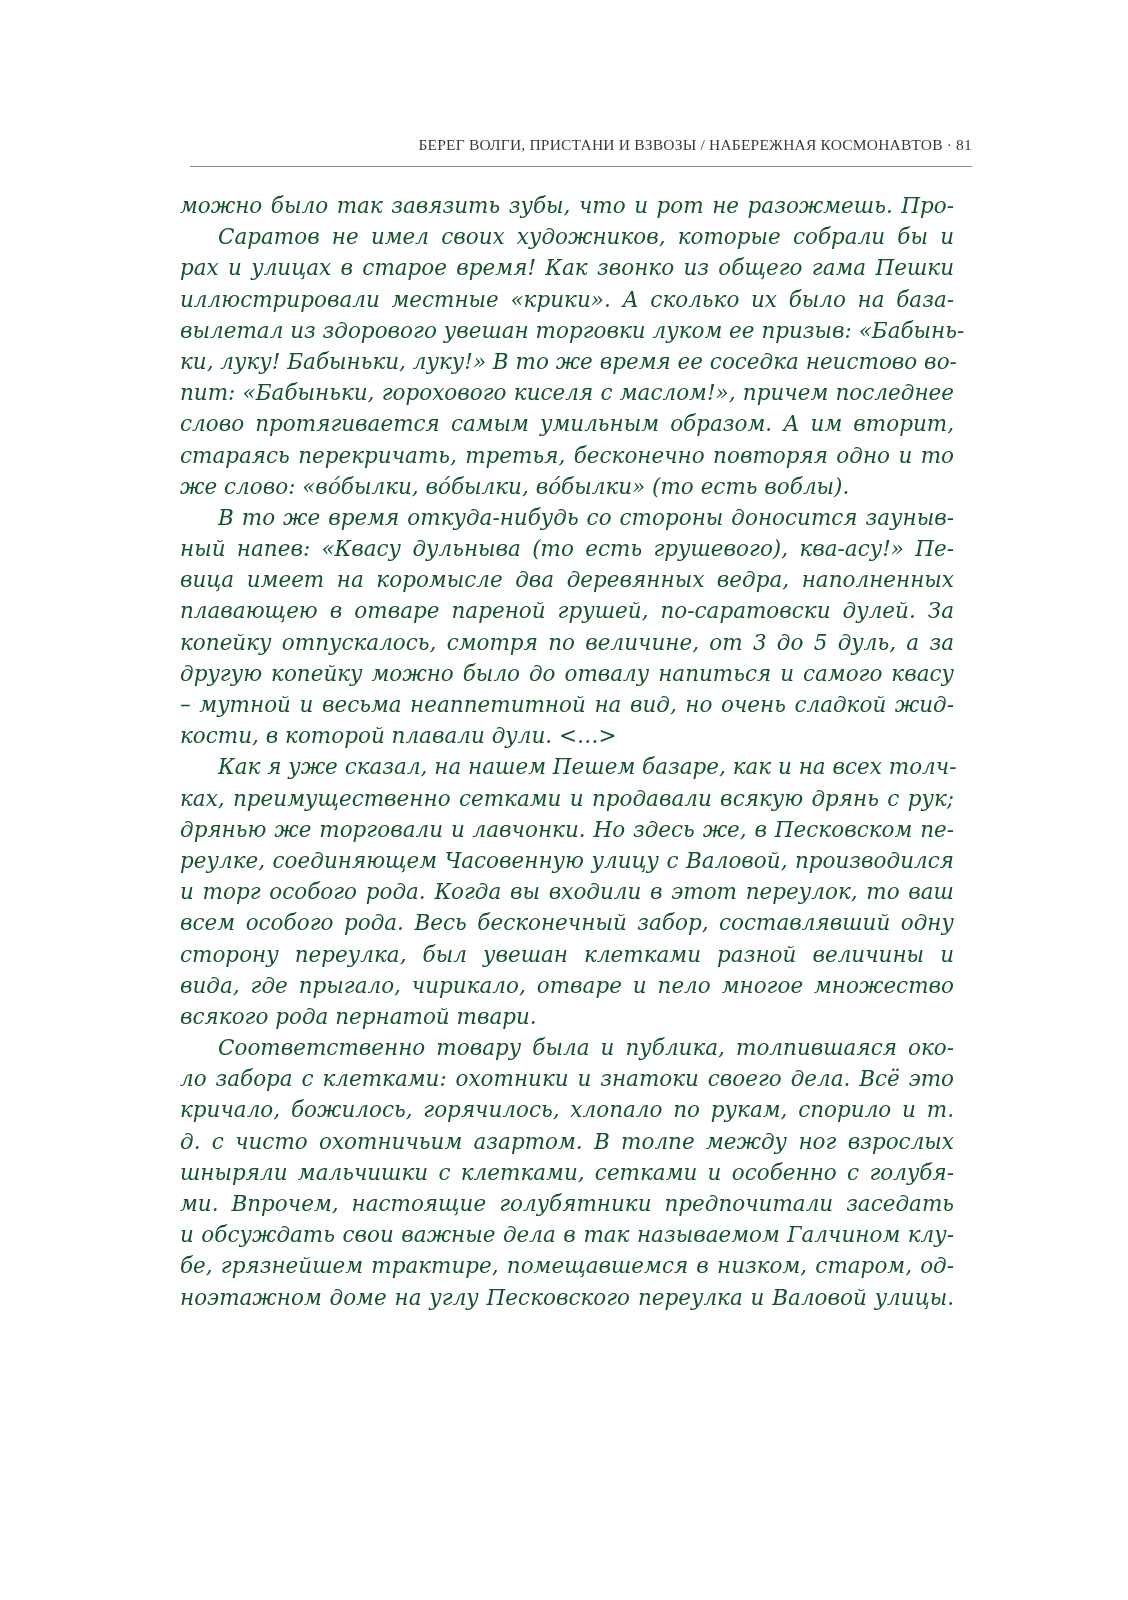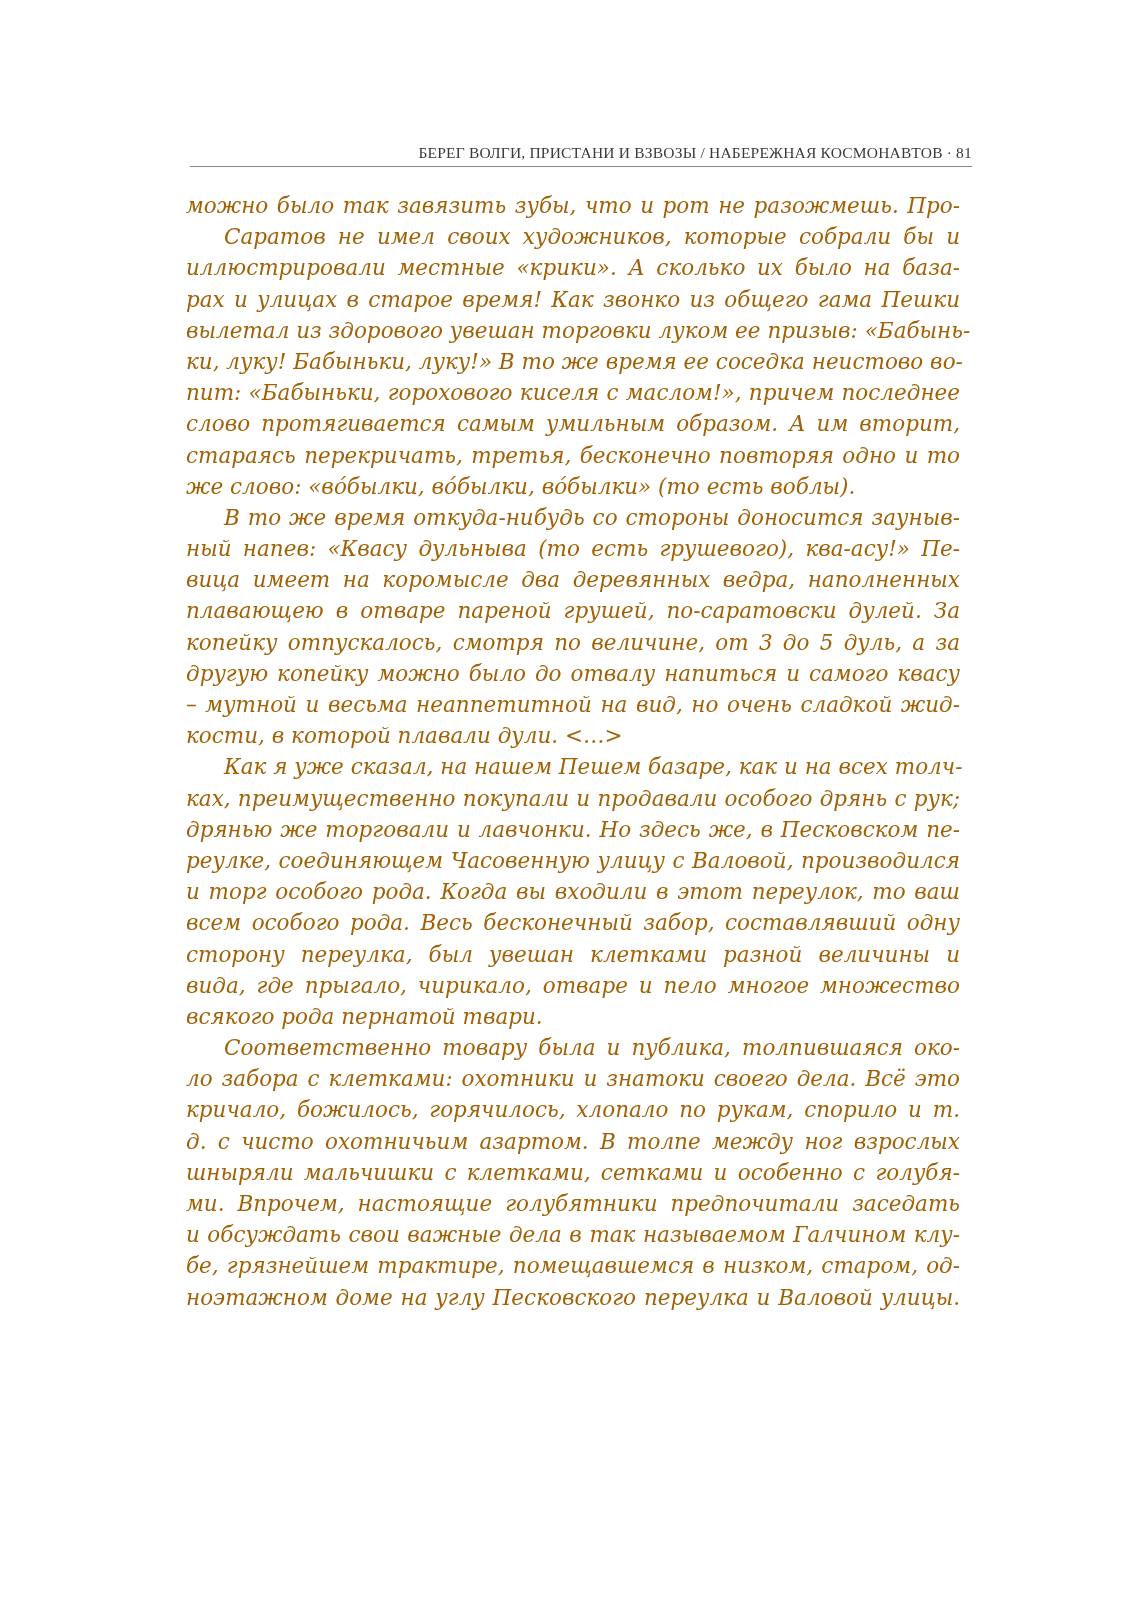--- a/index.html
+++ b/index.html
@@ -10,21 +10,21 @@
     body {
       width: 1128px;
       height: 1600px;
       position: relative;
       overflow: hidden;
       color: #2a2a2a;
     }
     .running-head {
       position: absolute;
       left: 190px;
-      top: 144px;
+      top: 136px;
       width: 782px;
       text-align: right;
       font-family: "Liberation Serif", "DejaVu Serif", serif;
       font-size: 15.5px;
       letter-spacing: 0.2px;
       color: #3a3a3a;
       white-space: nowrap;
     }
     .running-head .sep {
       margin: 0 4px;
@@ -32,28 +32,28 @@
     .head-rule {
       position: absolute;
       left: 190px;
       top: 166px;
       width: 782px;
       height: 0;
       border-top: 1.5px solid #8a8a8a;
     }
     .body-text {
       position: absolute;
-      left: 186px;
+      left: 180px;
       top: 190px;
       width: 774px;
       font-family: "DejaVu Serif", "Liberation Serif", serif;
       font-style: italic;
       font-size: 21.5px;
       line-height: 31.2px;
-      color: #a16207;
+      color: #14532d;
     }
     .line {
       display: block;
       white-space: nowrap;
       text-align: justify;
       text-align-last: justify;
       height: 31.2px;
       overflow: visible;
     }
     .line.last {
@@ -72,22 +72,22 @@
 <div class="head-rule"></div>
 
 <div class="body-text">
 
   <div>
     <span class="line">можно было так завязить зубы, что и рот не разожмешь. Про-</span>
   </div>
 
   <div>
     <span class="line indent">Саратов не имел своих художников, которые собрали бы и</span>
+    <span class="line">рах и улицах в старое время! Как звонко из общего гама Пешки</span>
     <span class="line">иллюстрировали местные «крики». А сколько их было на база-</span>
-    <span class="line">рах и улицах в старое время! Как звонко из общего гама Пешки</span>
     <span class="line">вылетал из здорового увешан торговки луком ее призыв: «Бабынь-</span>
     <span class="line">ки, луку! Бабыньки, луку!» В то же время ее соседка неистово во-</span>
     <span class="line">пит: «Бабыньки, горохового киселя с маслом!», причем последнее</span>
     <span class="line">слово протягивается самым умильным образом. А им вторит,</span>
     <span class="line">стараясь перекричать, третья, бесконечно повторяя одно и то</span>
     <span class="line last">же слово: «во́былки, во́былки, во́былки» (то есть воблы).</span>
   </div>
 
   <div>
     <span class="line indent">В то же время откуда-нибудь со стороны доносится зауныв-</span>
@@ -95,21 +95,21 @@
     <span class="line">вица имеет на коромысле два деревянных ведра, наполненных</span>
     <span class="line">плавающею в отваре пареной грушей, по-саратовски дулей. За</span>
     <span class="line">копейку отпускалось, смотря по величине, от 3 до 5 дуль, а за</span>
     <span class="line">другую копейку можно было до отвалу напиться и самого квасу</span>
     <span class="line">– мутной и весьма неаппетитной на вид, но очень сладкой жид-</span>
     <span class="line last">кости, в которой плавали дули. &lt;…&gt;</span>
   </div>
 
   <div>
     <span class="line indent">Как я уже сказал, на нашем Пешем базаре, как и на всех толч-</span>
-    <span class="line">ках, преимущественно покупали и продавали особого дрянь с рук;</span>
+    <span class="line">ках, преимущественно сетками и продавали всякую дрянь с рук;</span>
     <span class="line">дрянью же торговали и лавчонки. Но здесь же, в Песковском пе-</span>
     <span class="line">реулке, соединяющем Часовенную улицу с Валовой, производился</span>
     <span class="line">и торг особого рода. Когда вы входили в этот переулок, то ваш</span>
     <span class="line">всем особого рода. Весь бесконечный забор, составлявший одну</span>
     <span class="line">сторону переулка, был увешан клетками разной величины и</span>
     <span class="line">вида, где прыгало, чирикало, отваре и пело многое множество</span>
     <span class="line last">всякого рода пернатой твари.</span>
   </div>
 
   <div>

